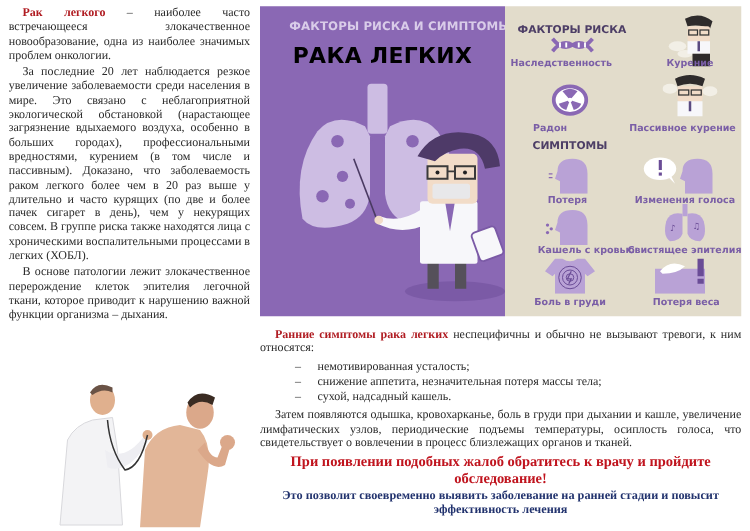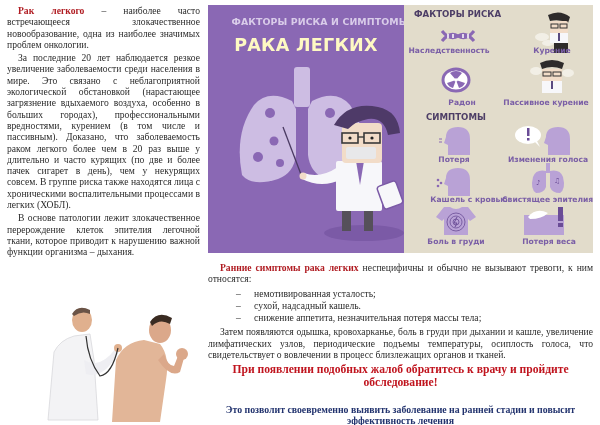--- a/index.html
+++ b/index.html
@@ -11,35 +11,35 @@
   .left-col p { text-indent: 11px; margin-bottom: 2px; }
   .hl-red { color: #b01c22; font-weight: bold; }
 
   .photo { position: absolute; left: 20px; top: 300px; width: 175px; height: 122px; }
 
   
   .info { position: absolute; left: 208px; top: 5px; width: 385px; height: 248px; }
   .info-left { position: absolute; left: 0; top: 0; width: 196px; height: 248px; background: #8a68b4; overflow: hidden; }
   .info-right { position: absolute; left: 196px; top: 0; width: 189px; height: 248px; background: #e2dccb; }
   .info-title-sm { position: absolute; left: 0; top: 11px; width: 224px; text-align: center; font-family: "DejaVu Sans", sans-serif; font-weight: bold; font-size: 9.4px; color: #d9cce9; letter-spacing: 0.1px; }
-  .info-title-lg { position: absolute; left: 0; top: 30px; width: 196px; text-align: center; font-family: "DejaVu Sans", sans-serif; font-weight: bold; font-size: 17.5px; color: #fef9c3; letter-spacing: 0.3px; }
+  .info-title-lg { position: absolute; left: 0; top: 30px; width: 196px; text-align: center; font-family: "DejaVu Sans", sans-serif; font-weight: bold; font-size: 17.5px; color: #000000; letter-spacing: 0.3px; }
   .scene { position: absolute; left: 0; top: 0; width: 196px; height: 248px; }
 
   .rp-head { position: absolute; font-family: "DejaVu Sans", sans-serif; font-weight: bold; font-size: 8.6px; color: #4d3e66; }
   .rp-label { position: absolute; font-family: "DejaVu Sans", sans-serif; font-weight: bold; font-size: 7.6px; color: #7a5ea6; text-align: center; white-space: nowrap; }
   .rp-icon { position: absolute; }
 
   
   .lower { position: absolute; left: 208px; top: 262px; width: 385px; font-size: 9.6px; line-height: 11.4px; color: #2b2b2b; text-align: justify; }
   .lower p.ind { text-indent: 12px; }
   .lower ul { list-style: none; margin: 3px 0 2px 28px; }
   .lower ul li { line-height: 12.2px; }
   .lower ul li .dash { display: inline-block; width: 18px; }
   .callout-red { color: #c0141e; font-weight: bold; font-size: 11.6px; line-height: 13px; text-align: center; margin-top: 2px; }
-  .callout-blue { color: #22336e; font-weight: bold; font-size: 9.8px; line-height: 11.4px; text-align: center; margin-top: 15px; }
+  .callout-blue { color: #22336e; font-weight: bold; font-size: 9.8px; line-height: 11.4px; text-align: center; margin-top: 2px; }
 </style>
 </head>
 <body>
 
 <div class="left-col">
   <p><span class="hl-red">Рак легкого</span><span> – наиболее часто встречающееся злокачественное новообразование, одна из наиболее значимых проблем онкологии.</span></p>
   <p>За последние 20 лет наблюдается резкое увеличение заболеваемости среди населения в мире. Это связано с неблагоприятной экологической обстановкой (нарастающее загрязнение вдыхаемого воздуха, особенно в больших городах), профессиональными вредностями, курением (в том числе и пассивным). Доказано, что заболеваемость раком легкого более чем в 20 раз выше у длительно и часто курящих (по две и более пачек сигарет в день), чем у некурящих совсем. В группе риска также находятся лица с хроническими воспалительными процессами в легких (ХОБЛ).</p>
   <p>В основе патологии лежит злокачественное перерождение клеток эпителия легочной ткани, которое приводит к нарушению важной функции организма – дыхания.</p>
 </div>
 
@@ -103,21 +103,21 @@
       <line x1="150" y1="132" x2="156" y2="132" stroke="#3a3a3a" stroke-width="1.4"></line>
       <circle cx="142" cy="133" r="1.6" fill="#222"></circle>
       <circle cx="164" cy="133" r="1.6" fill="#222"></circle>
       <rect x="138" y="142" width="30" height="12" rx="2" fill="#e8e8ea"></rect>
     </svg>
     <div class="info-title-sm">ФАКТОРЫ РИСКА И СИМПТОМЫ</div>
     <div class="info-title-lg">РАКА ЛЕГКИХ</div>
   </div>
 
   <div class="info-right">
-    <div class="rp-head" style="left:10px; top:4px;">ФАКТОРЫ РИСКА</div>
+    <div class="rp-head" style="left:10px; top:14px;">ФАКТОРЫ РИСКА</div>
 
     <svg class="rp-icon" style="left:36px; top:24px;" width="36" height="14" viewBox="0 0 36 14">
       <path d="M2 2 Q10 12 18 7 Q26 2 34 12" fill="none" stroke="#8a68b4" stroke-width="3"></path>
       <path d="M2 12 Q10 2 18 7 Q26 12 34 2" fill="none" stroke="#8a68b4" stroke-width="3"></path>
       <line x1="8" y1="5" x2="8" y2="9" stroke="#fff" stroke-width="1.5"></line>
       <line x1="13" y1="5" x2="13" y2="9" stroke="#fff" stroke-width="1.5"></line>
       <line x1="23" y1="5" x2="23" y2="9" stroke="#fff" stroke-width="1.5"></line>
       <line x1="28" y1="5" x2="28" y2="9" stroke="#fff" stroke-width="1.5"></line>
     </svg>
     <div class="rp-label" style="left:2px; top:41px; width:86px;">Наследственность</div>
@@ -135,21 +135,21 @@
     </svg>
     <div class="rp-label" style="left:118px; top:41px; width:60px;">Курение</div>
 
     <svg class="rp-icon" style="left:37px; top:62px;" width="30" height="26" viewBox="0 0 30 26">
       <ellipse cx="15" cy="13" rx="13" ry="11" fill="#ffffff" stroke="#8a68b4" stroke-width="3"></ellipse>
       <path d="M15 13 L9 6 A9 8 0 0 1 21 6 Z" fill="#8a68b4"></path>
       <path d="M15 13 L6 16 A9 8 0 0 0 12 21 Z" fill="#8a68b4"></path>
       <path d="M15 13 L18 21 A9 8 0 0 0 24 16 Z" fill="#8a68b4"></path>
       <circle cx="15" cy="13" r="1.8" fill="#fff"></circle>
     </svg>
-    <div class="rp-label" style="left:28px; top:93px; width:60px;">Радон</div>
+    <div class="rp-label" style="left:6px; top:93px; width:60px;">Радон</div>
 
     <svg class="rp-icon" style="left:126px; top:54px;" width="44" height="36" viewBox="0 0 44 36">
       <ellipse cx="6" cy="12" rx="6" ry="4" fill="#f2efe6"></ellipse>
       <ellipse cx="38" cy="14" rx="6" ry="4" fill="#f2efe6"></ellipse>
       <path d="M10 4 Q22 -2 34 4 L32 10 Q22 6 12 10 Z" fill="#2e2b2b"></path>
       <rect x="12" y="10" width="20" height="12" rx="2" fill="#f2dcc8"></rect>
       <rect x="13" y="13" width="8" height="4" fill="none" stroke="#333" stroke-width="1"></rect>
       <rect x="23" y="13" width="8" height="4" fill="none" stroke="#333" stroke-width="1"></rect>
       <rect x="12" y="22" width="20" height="12" fill="#f7f7fa"></rect>
       <rect x="21" y="22" width="2" height="8" fill="#5a4a80"></rect>
@@ -207,19 +207,19 @@
       <rect x="36" y="18" width="5" height="4" fill="#6a4c96"></rect>
     </svg>
     <div class="rp-label" style="left:110px; top:232px; width:70px;">Потеря веса</div>
   </div>
 </div>
 
 <div class="lower">
   <p class="ind"><span class="hl-red">Ранние симптомы рака легких</span><span> неспецифичны и обычно не вызывают тревоги, к ним относятся:</span></p>
   <ul>
     <li><span class="dash">–</span><span>немотивированная усталость;</span></li>
+    <li><span class="dash">–</span><span>снижение аппетита, незначительная потеря массы тела;</span></li>
     <li><span class="dash">–</span><span>сухой, надсадный кашель.</span></li>
-    <li><span class="dash">–</span><span>снижение аппетита, незначительная потеря массы тела;</span></li>
   </ul>
   <p class="ind">Затем появляются одышка, кровохарканье, боль в груди при дыхании и кашле, увеличение лимфатических узлов, периодические подъемы температуры, осиплость голоса, что свидетельствует о вовлечении в процесс близлежащих органов и тканей.</p>
   <p class="callout-red">При появлении подобных жалоб обратитесь к врачу и пройдите обследование!</p>
   <p class="callout-blue">Это позволит своевременно выявить заболевание на ранней стадии и повысит эффективность лечения</p>
 </div>
 
 </body></html>

